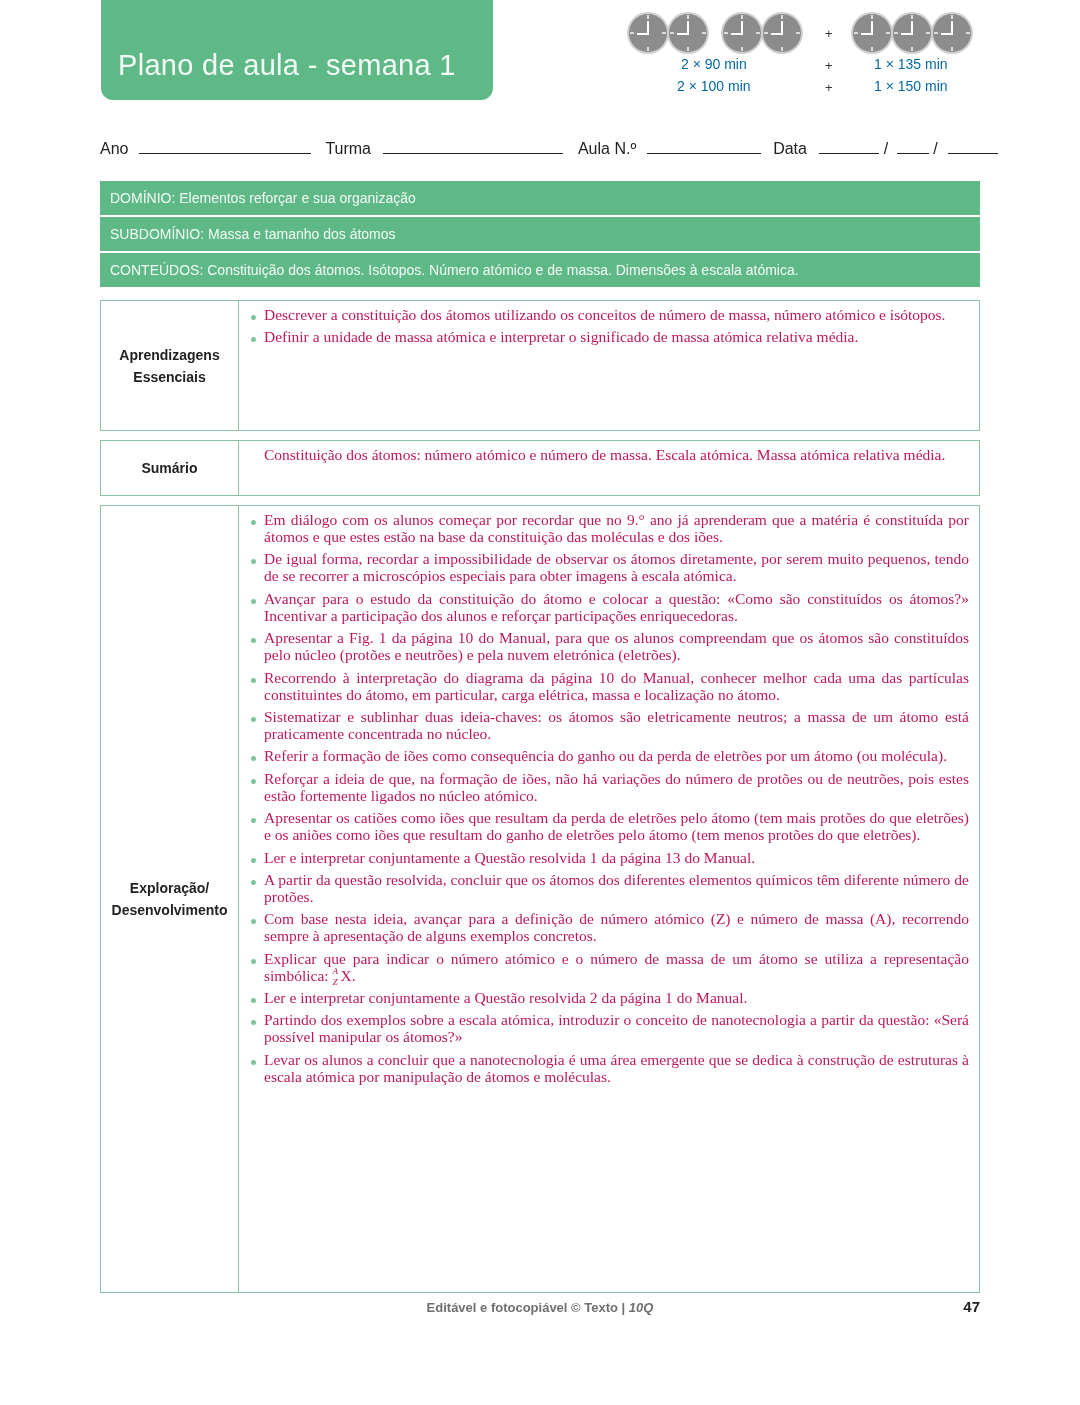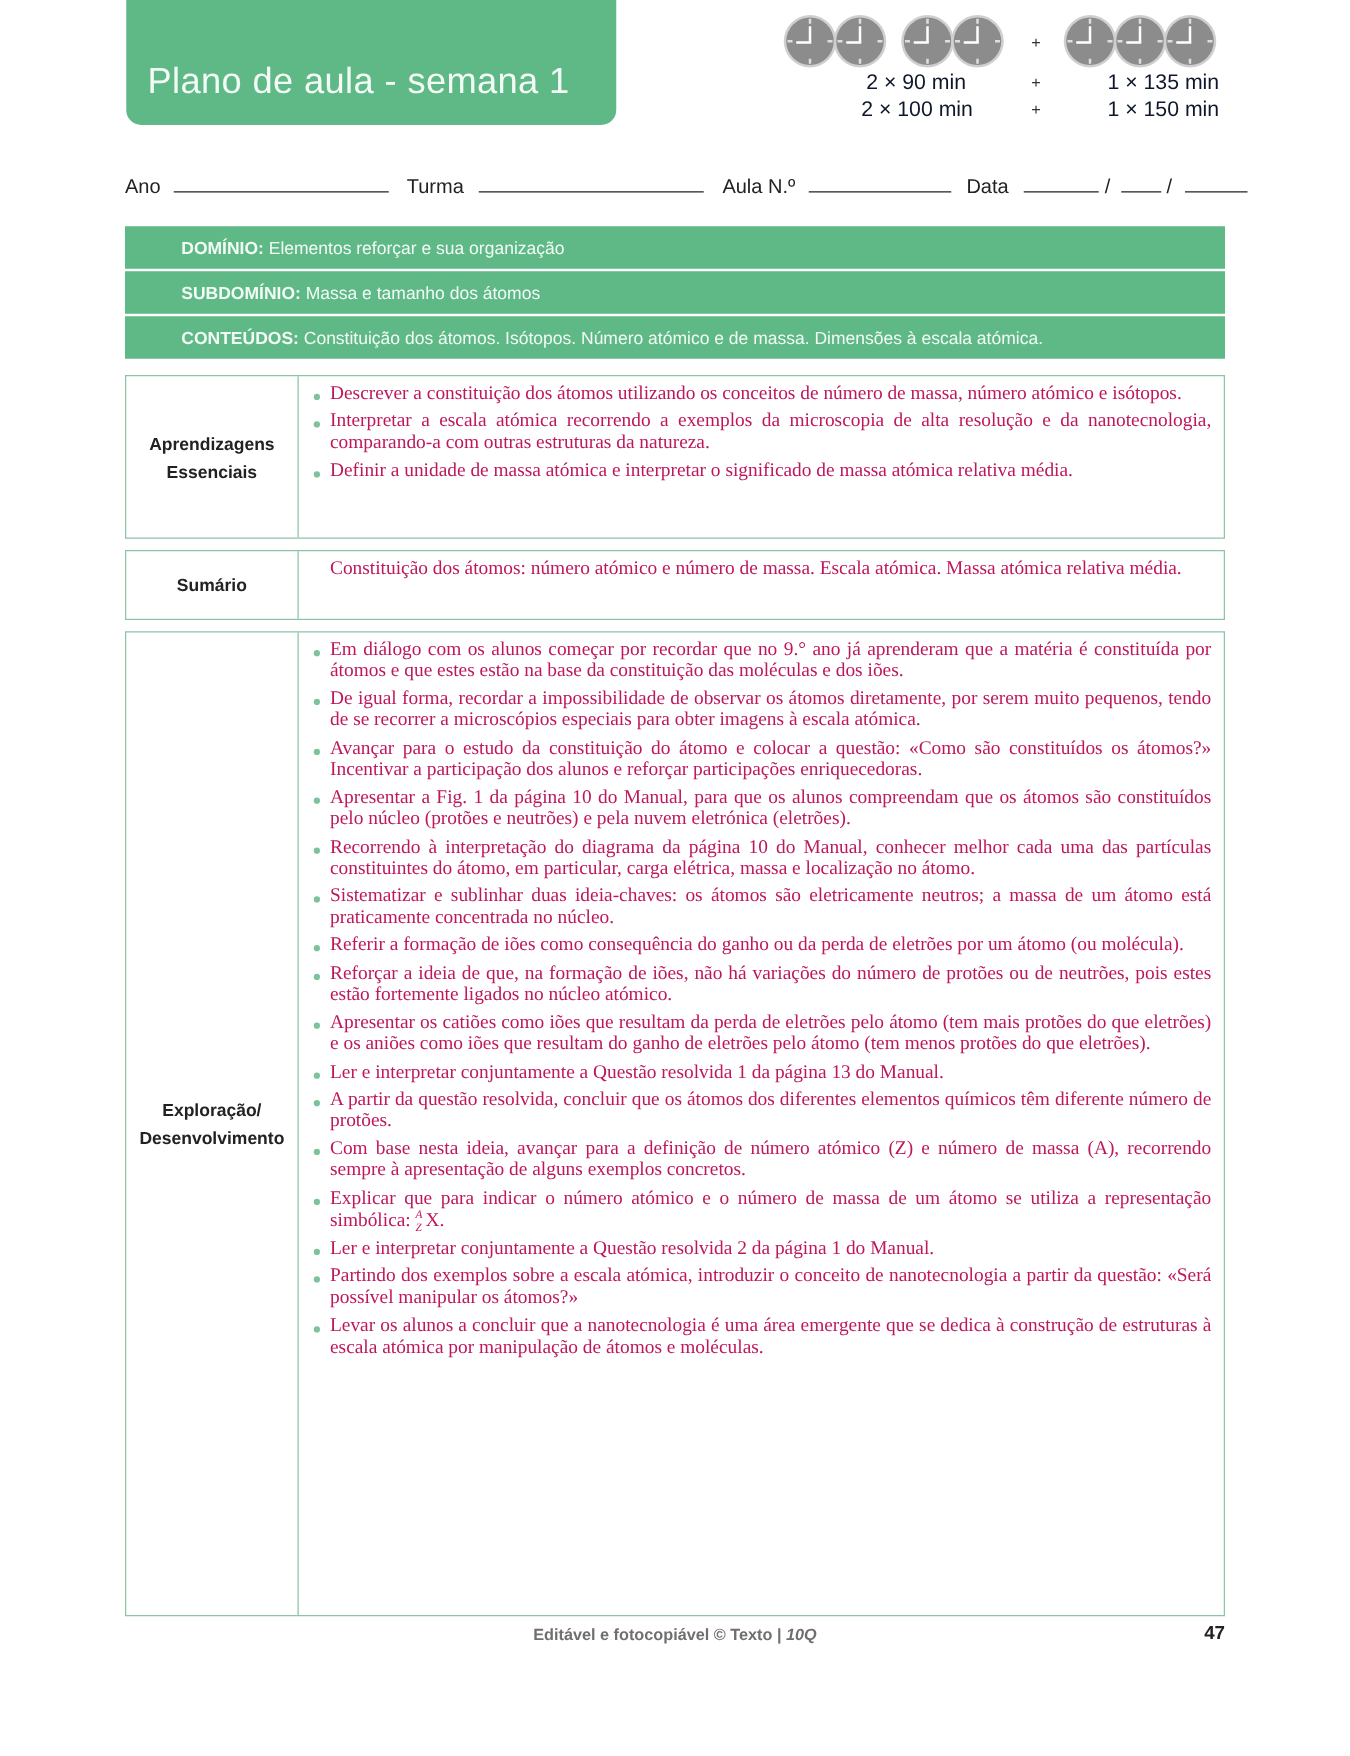--- a/index.html
+++ b/index.html
@@ -17,29 +17,29 @@
     .clock-row { position: relative; height: 44px; }
     .clock { position: absolute; top: 2px; width: 38px; height: 38px; border-radius: 50%;
       background: #8c8c8c; box-shadow: 0 0 0 2px #cfcfcf; }
     .clock::before { content: ""; position: absolute; left: 18px; top: 7px; width: 2px; height: 13px; background: #fff; }
     .clock::after { content: ""; position: absolute; left: 8px; top: 19px; width: 12px; height: 2px; background: #fff; }
     .clock .tick-t { position: absolute; left: 18px; top: 1px; width: 2px; height: 4px; background:#ddd; }
     .clock .tick-b { position: absolute; left: 18px; bottom: 1px; width: 2px; height: 4px; background:#ddd; }
     .clock .tick-r { position: absolute; right: 1px; top: 18px; width: 4px; height: 2px; background:#ddd; }
     .clock .tick-l { position: absolute; left: 1px; top: 18px; width: 4px; height: 2px; background:#ddd; }
     .plus-sym { position: absolute; font-size: 13px; color: #333; }
-    .dur-line { position: absolute; font-size: 17px; color: #0f172a; margin-left: 12px; }
+    .dur-line { position: absolute; font-size: 14px; color: #0369a1; }
 
     .form-line { position: absolute; top: 138px; left: 100px; width: 880px; font-size: 16px; color: #222; white-space: nowrap; }
     .form-line span { display: inline-block; }
     .blank { border-bottom: 1px solid #222; height: 16px; vertical-align: baseline; }
 
     .green-block { position: absolute; left: 100px; top: 181px; width: 880px; }
     .green-row { background: #5fb987; color: #f3fbf6; font-size: 14px; height: 34px; line-height: 34px; padding-left: 10px; margin-bottom: 2px; }
-    .green-row b { font-weight: bold; margin-left: 35px; }
+    .green-row b { font-weight: normal; }
 
     .box { position: absolute; left: 100px; width: 880px; border: 1.5px solid #8cc4a5; display: flex; }
     .box .label-cell { width: 138px; border-right: 1.5px solid #8cc4a5; display: flex; align-items: center; justify-content: center; text-align: center; font-weight: bold; font-size: 14px; line-height: 22px; color: #222; }
     .box .content-cell { flex: 1; padding: 5px 10px 0 14px; font-size: 15.5px; line-height: 17px; color: #be185d; font-family: Liberation Serif, serif; }
     .bullets { list-style: none; }
     .bullets li { position: relative; padding-left: 11px; text-align: justify; margin-bottom: 5.4px; }
     .bullets li::before { content: ""; position: absolute; left: -2px; top: 9px; width: 5px; height: 5px; border-radius: 50%; background: #7cc39c; }
 
     .footer { position: absolute; top: 1300px; left: 100px; width: 880px; height: 20px; }
     .footer .credit { position: absolute; left: 0; width: 880px; text-align: center; font-size: 13px; color: #6f6f6f; font-weight: bold; }
@@ -143,21 +143,20 @@
 <div class="box" style="top:300px; height:131px">
   <div class="label-cell">
     <div>
       <div>Aprendizagens</div>
       <div>Essenciais</div>
     </div>
   </div>
   <div class="content-cell" style="padding-top:5px">
     <ul class="bullets">
       <li>Descrever a constituição dos átomos utilizando os conceitos de número de massa, número atómico e isótopos.</li>
-      <li>Interpretar a escala atómica recorrendo a exemplos da microscopia de alta resolução e da nanotecnologia,  comparando-a com outras estruturas da natureza.</li>
       <li>Definir a unidade de massa atómica e interpretar o significado de massa atómica relativa média.</li>
     </ul>
   </div>
 </div>
 
 <div class="box" style="top:440px; height:56px">
   <div class="label-cell">Sumário</div>
   <div class="content-cell" style="padding-top:5px; padding-left:25px; text-align:justify">Constituição dos átomos: número atómico e número de massa. Escala atómica. Massa atómica relativa média.</div>
 </div>
 

